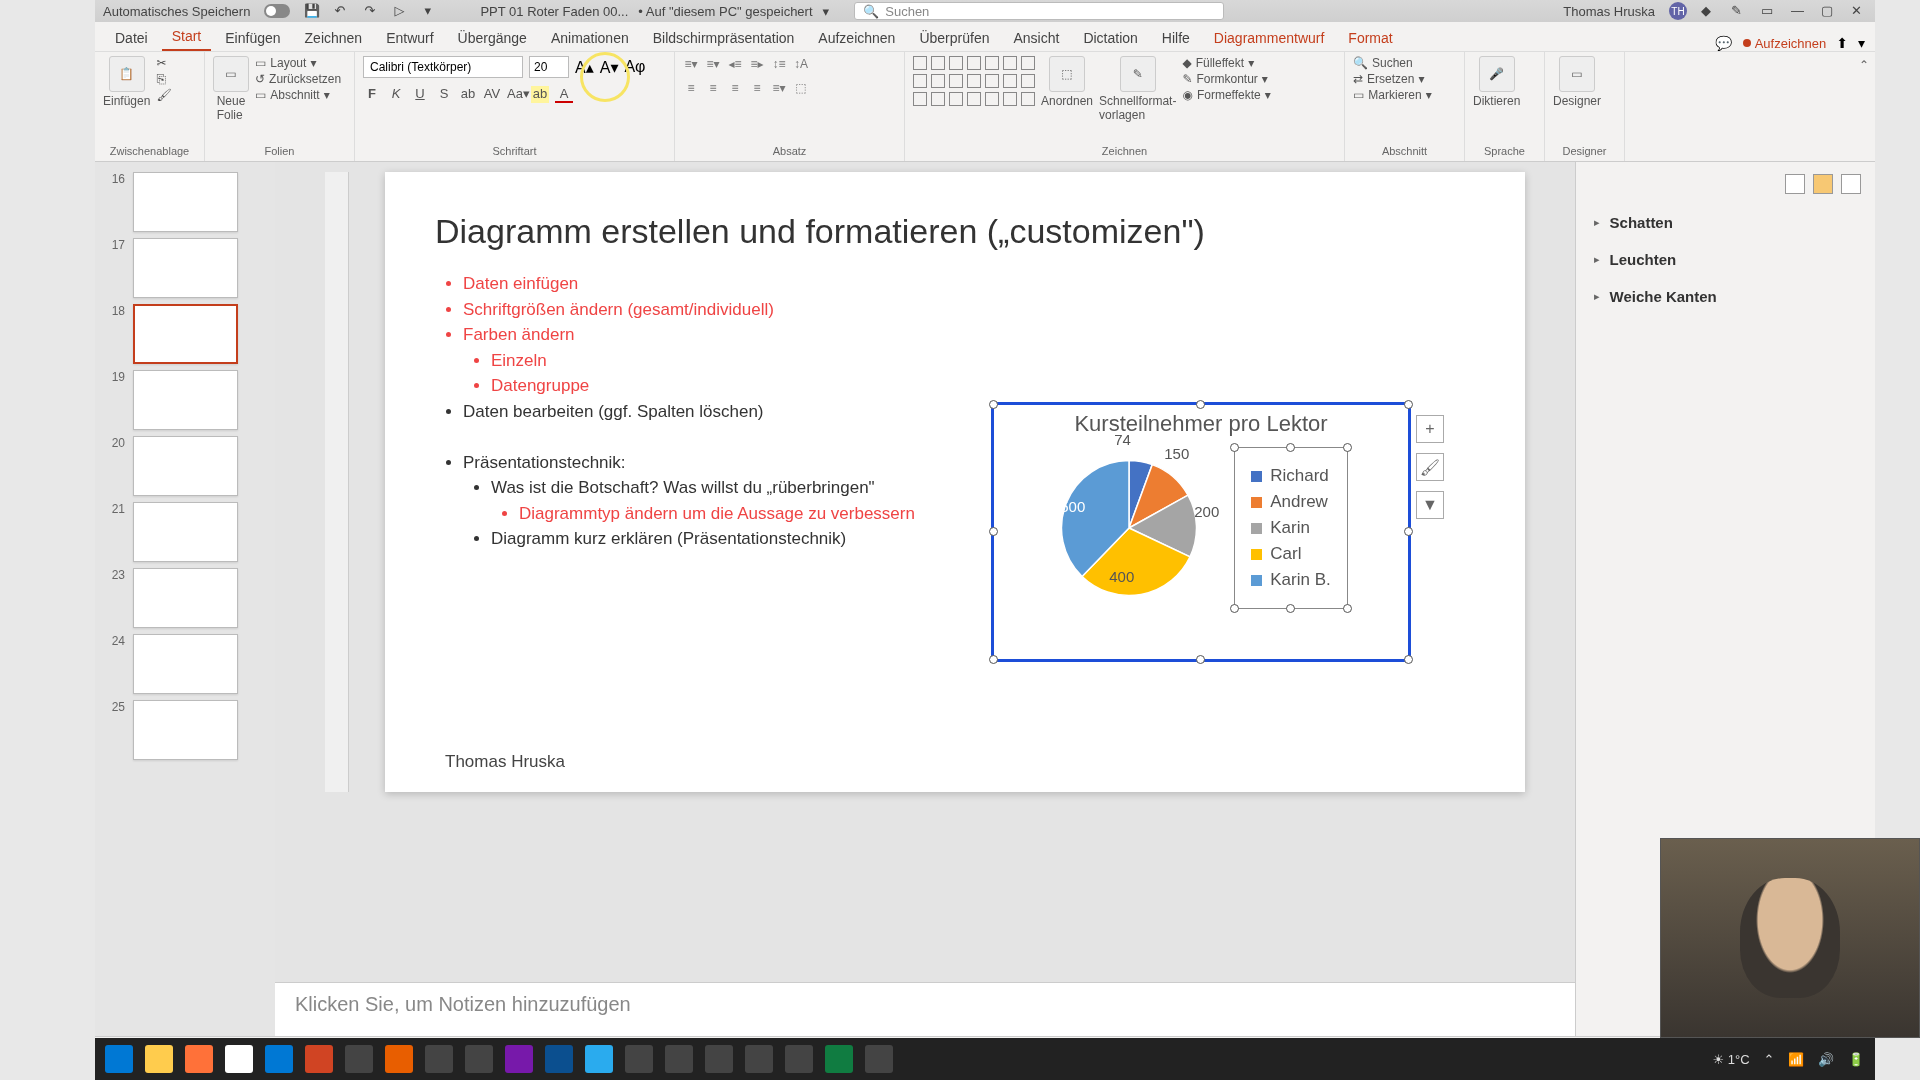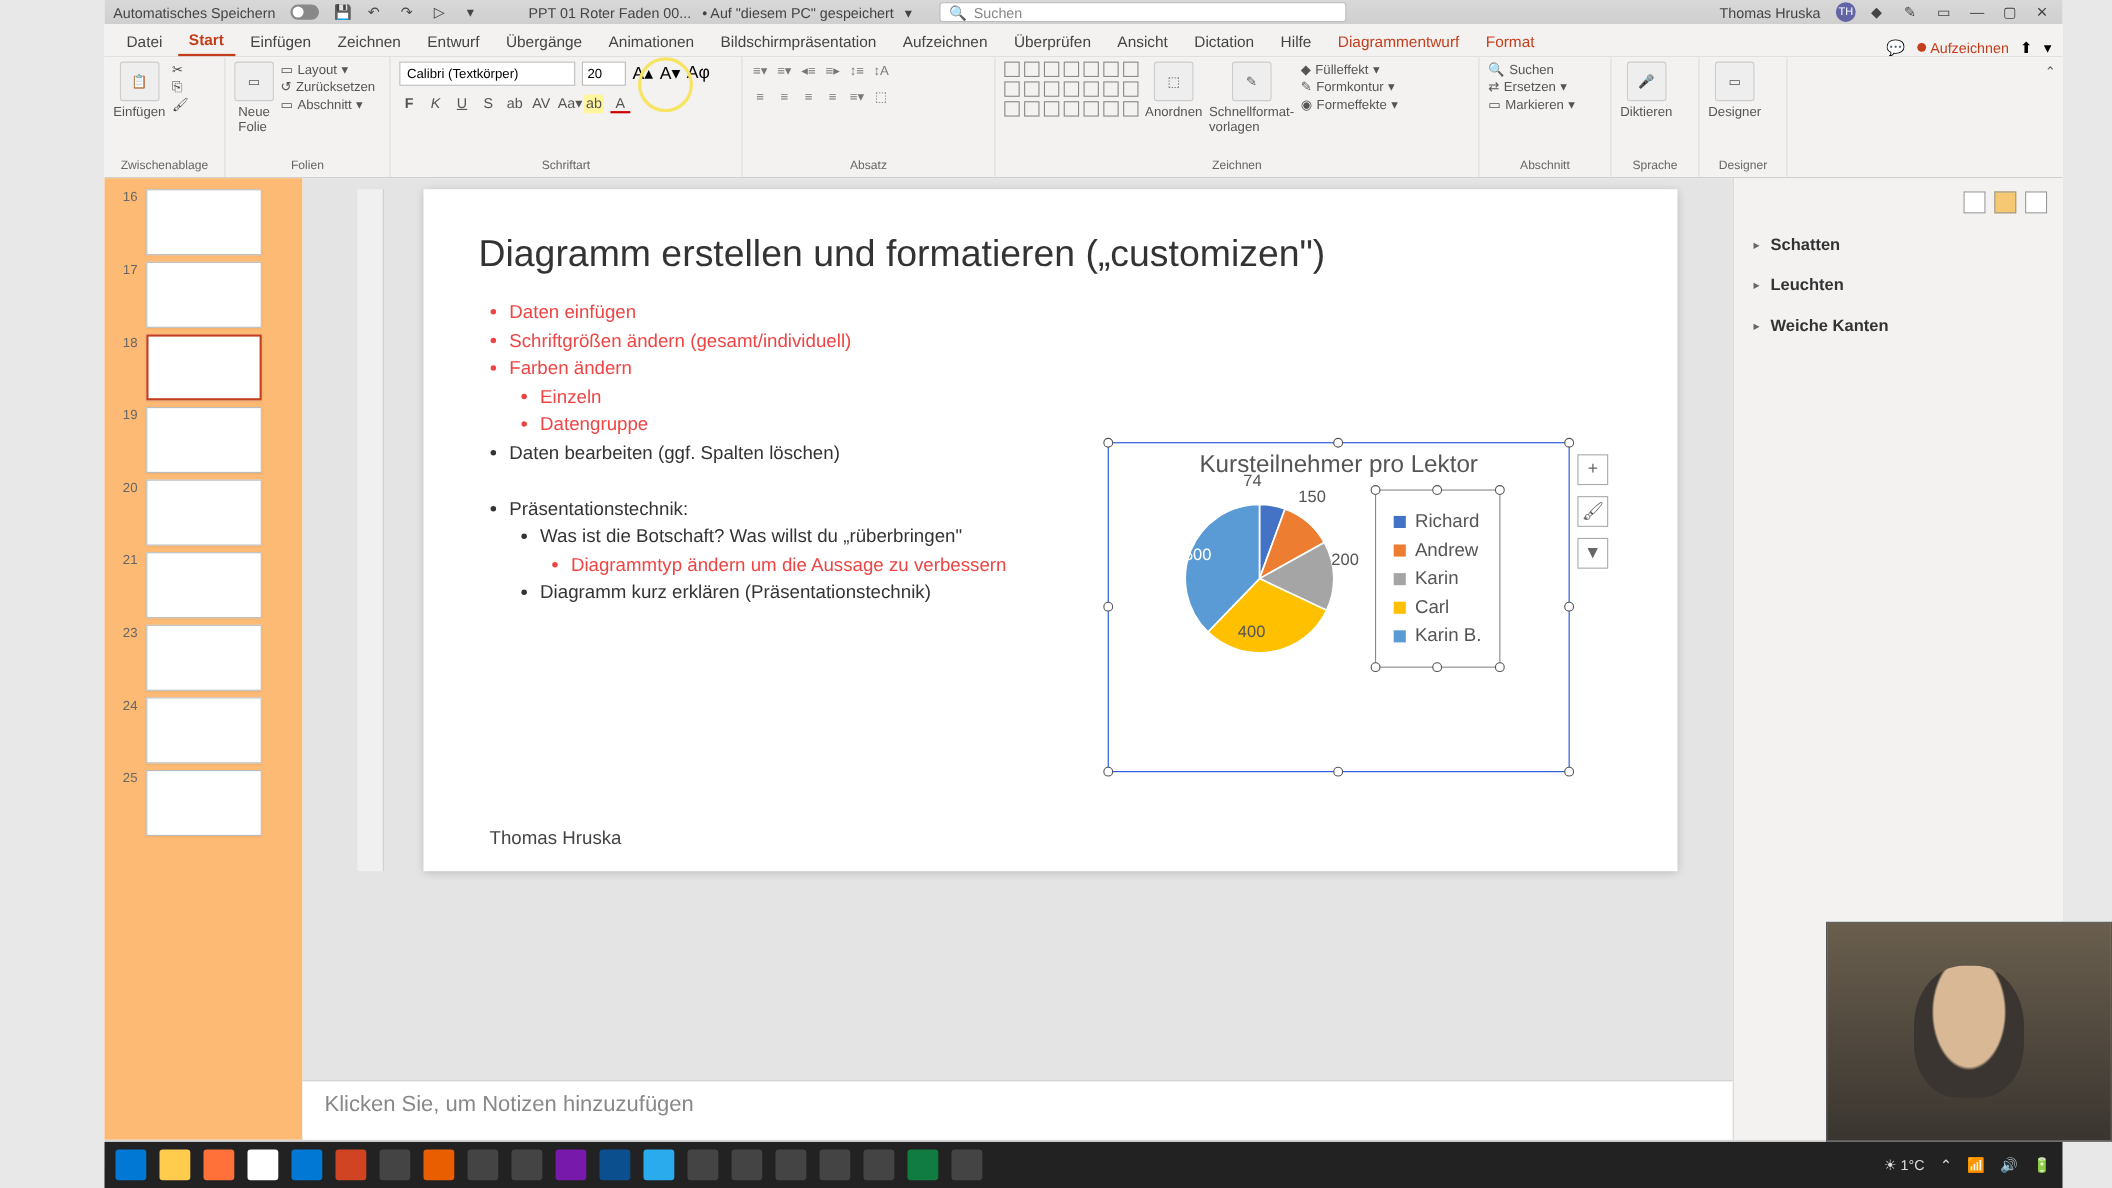--- a/index.html
+++ b/index.html
@@ -14,21 +14,21 @@
   .titlebar .search { margin-left: 25px; background: #fff; border: 1px solid #bbb; border-radius: 3px; height: 18px; width: 370px; display: flex; align-items: center; padding: 0 8px; color: #888; gap:6px; }
   .titlebar .right { margin-left: auto; display: flex; gap: 14px; align-items: center; }
   .user-badge { background: #6264a7; color: #fff; border-radius: 50%; width: 18px; height: 18px; font-size: 10px; display:flex; align-items:center; justify-content:center; }
   .autosave-toggle { width: 26px; height: 14px; background: #888; border-radius: 7px; position: relative; }
   .autosave-toggle::after { content:''; position:absolute; width:10px; height:10px; background:#fff; border-radius:50%; top:2px; left:2px; }
   .icon-sm { width: 16px; height: 16px; display:inline-block; }
   
   
   .tabs { height: 30px; background: #f3f2f1; display: flex; align-items: flex-end; padding: 0 10px; gap: 4px; font-size: 14px; border-bottom: 1px solid #ddd; }
   .tab { padding: 5px 10px; color: #444; cursor: pointer; }
-  .tab.active { border-bottom: 2px solid #c43e1c; color: #c43e1c; font-weight: 700; }
+  .tab.active { border-bottom: 2px solid #c43e1c; color: #c43e1c; font-weight: 400; }
   .tab.context { color: #c43e1c; }
   .tabs .right-tabs { margin-left: auto; display: flex; gap: 10px; align-items: center; }
   .record-btn { color: #c43e1c; font-size: 13px; display:flex; align-items:center; gap:4px; }
   .record-dot { width:8px; height:8px; background:#c43e1c; border-radius:50%; }
   
   
   .ribbon { height: 110px; background: #f3f2f1; display: flex; border-bottom: 1px solid #ccc; }
   .ribbon-group { border-right: 1px solid #ddd; display: flex; flex-direction: column; padding: 4px 8px; }
   .ribbon-group .gbody { flex: 1; display: flex; gap: 6px; align-items: flex-start; }
   .ribbon-group .glabel { font-size: 11px; color: #666; text-align: center; padding-top: 2px; }
@@ -42,41 +42,41 @@
   .fmt-btn { width:18px; text-align:center; }
   .highlight-ring { border: 3px solid #f7e463; border-radius: 50%; width: 50px; height: 50px; position: absolute; pointer-events:none; }
   .para-icons { display:flex; gap:6px; color:#777; }
   .para-icons span { width:16px; height:16px; display:flex; align-items:center; justify-content:center; font-size:12px; }
   .shape-gallery { display:grid; grid-template-columns: repeat(7,14px); gap:4px; }
   .shape-gallery span { width:14px; height:14px; border:1px solid #888; }
   .ribbon .collapse { margin-left:auto; padding:6px; color:#666; font-size:12px; }
   
   
   .content { display: flex; height: calc(100% - 22px - 30px - 110px - 24px); }
-  .thumbs { width: 180px; background: #fdba74; overflow-y: auto; padding: 4px 10px; }
+  .thumbs { width: 180px; background: #e5e5e5; overflow-y: auto; padding: 4px 10px; }
   .thumb { display: flex; gap: 8px; margin: 6px 0; align-items: flex-start; }
   .thumb .num { font-size: 12px; color: #666; width: 20px; text-align:right; }
   .thumb .prev { width: 105px; height: 60px; background: #fff; border: 1px solid #bbb; box-shadow: 0 1px 2px rgba(0,0,0,0.1); }
   .thumb.sel .prev { border: 2px solid #c43e1c; }
   
   .slide-area { flex: 1; background: #e4e4e4; display: flex; flex-direction: column; position: relative; }
   .slide-canvas { flex: 1; display: flex; align-items: flex-start; justify-content: center; padding: 10px 20px; position: relative; }
   .ruler-v { width: 24px; background: #f0f0f0; border-right: 1px solid #ccc; }
   .slide-wrap { display:flex;gap:36px; }
   .slide { width: 1140px; height: 620px; background: #fff; box-shadow: 0 2px 8px rgba(0,0,0,0.2); padding: 40px 50px; position: relative; }
   .slide-title { font-size: 34px; color: #333; font-weight: 400; margin-bottom: 20px; }
   .bullets { font-size: 17px; line-height: 1.5; }
   .bullets ul { list-style: disc; margin-left: 28px; }
   .bullets ul ul { list-style: disc; margin-left: 28px; }
   .bullets .orange { color: #ef4444; }
   .bullets .dark { color: #333; }
   .author { position: absolute; bottom: 20px; left: 60px; color: #444; font-size: 17px; }
   
   
-  .chart-frame { position: absolute; right: 98px; top: 230px; width: 420px; height: 300px; border: 1px solid #1d4ed8; }
+  .chart-frame { position: absolute; right: 114px; top: 230px; width: 420px; height: 260px; border: 3px solid #1d4ed8; }
   .chart-frame::before, .chart-frame::after { content:''; }
   .sel-handle { width:9px; height:9px; background:#fff; border:1px solid #555; border-radius:50%; position:absolute; }
   .chart-title { text-align:center; font-size: 22px; color:#555; margin:6px 0 10px; }
   .chart-body { display:flex; align-items:center; justify-content:center; gap:30px; }
   .pie { position:relative; width:150px; height:150px;  }
   .pie svg { width:150px; height:150px; }
   .pie-label { position:absolute; font-size:15px; color:#555; }
   .legend-box { border:1px solid #888; padding:12px 16px; position:relative; }
   .legend-item { display:flex; align-items:center; gap:8px; font-size:17px; color:#555; margin:6px 0; }
   .legend-sw { width:11px; height:11px; }

